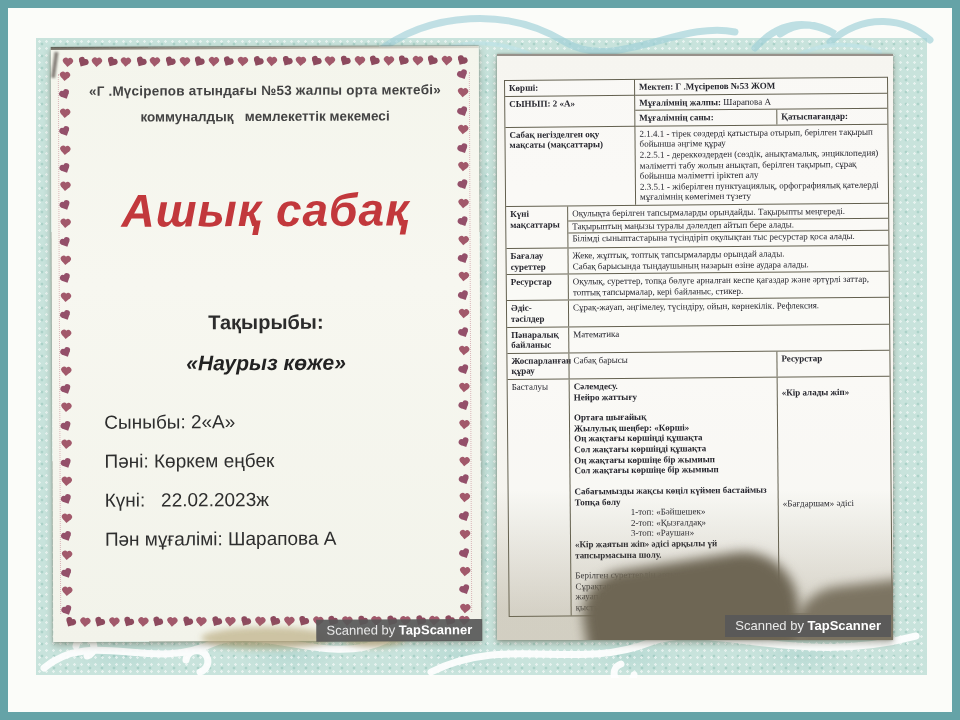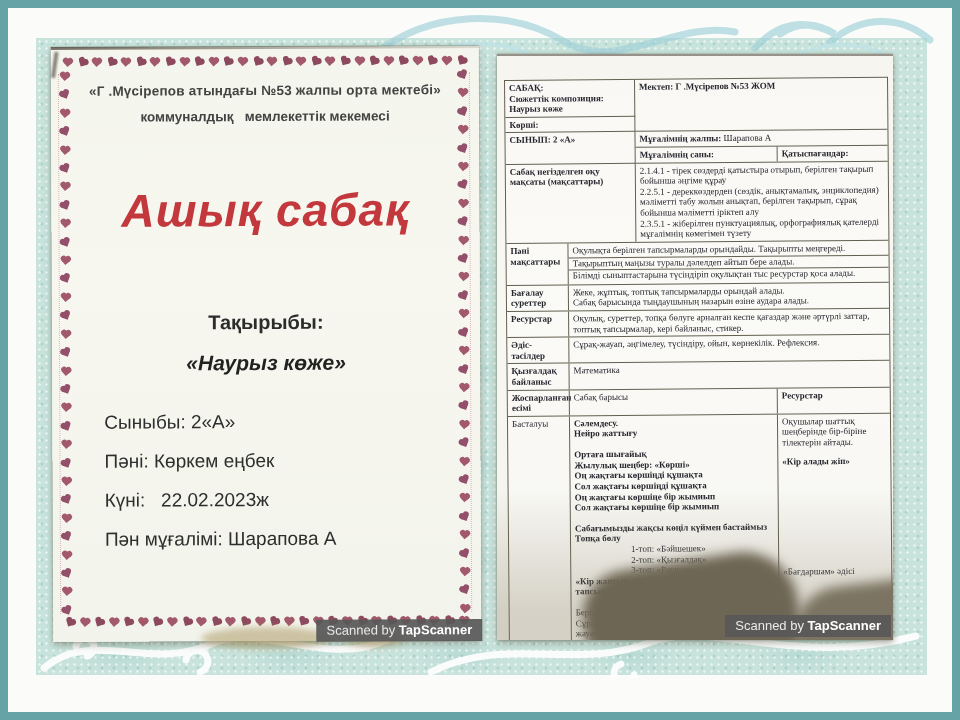--- a/index.html
+++ b/index.html
@@ -290,45 +290,41 @@
 
     <div class="badge badge-left">
       <span>Scanned by </span><span class="brand">TapScanner</span>
     </div>
   </div>
 
   <div class="page-right">
     <div class="tbl">
 
       <div class="hgrid">
-        <div class="cell ga">
-          <div class="b">САБАҚ:</div>
-          <div class="b">Сюжеттік композиция: Наурыз көже</div>
-        </div>
         <div class="cell gb b">Мектеп: Г .Мүсірепов №53 ЖОМ</div>
         <div class="cell gc b">Көрші:</div>
         <div class="cell gd b">СЫНЫП: 2 «А»</div>
         <div class="cell ge">
           <span class="b">Мұғалімнің жалпы:</span>
           <span>Шарапова А</span>
         </div>
         <div class="gf">
           <div class="sub sub1 b">Мұғалімнің саны:</div>
           <div class="sub b">Қатыспағандар:</div>
         </div>
         <div class="cell gg b">Сабақ негізделген оқу мақсаты (мақсаттары)</div>
         <div class="cell gh">
             <div class="ln">2.1.4.1 - тірек сөздерді қатыстыра отырып, берілген тақырып бойынша әңгіме құрау</div>
             <div class="ln">2.2.5.1 - дереккөздерден (сөздік, анықтамалық, энциклопедия) мәліметті табу жолын анықтап,  берілген тақырып, сұрақ бойынша мәліметті іріктеп алу</div>
             <div class="ln">2.3.5.1 - жіберілген пунктуациялық, орфографиялық қателерді мұғалімнің көмегімен түзету</div>
           </div>
       </div>
 
       <div class="irow">
-        <div class="cell lab">Пәні мақсаттары</div>
+        <div class="cell lab">Күні мақсаттары</div>
         <div class="cell ruled">
             <div class="ln">Оқулықта  берілген тапсырмаларды орындайды. Тақырыпты меңгереді.</div>
             <div class="ln">Тақырыптың  маңызы туралы  дәлелдеп айтып бере алады.</div>
             <div class="ln">Білімді сыныптастарына түсіндіріп оқулықтан тыс ресурстар қоса алады.</div>
           </div>
       </div>
       <div class="irow">
         <div class="cell lab">Бағалау суреттер</div>
         <div class="cell">
             <div class="ln">Жеке, жұптық, топтық тапсырмаларды орындай алады.</div>
@@ -341,28 +337,28 @@
             <div class="ln">Оқулық, суреттер, топқа бөлуге арналған кеспе қағаздар  және  әртүрлі  заттар, топтық тапсырмалар, кері байланыс, стикер.</div>
           </div>
       </div>
       <div class="irow">
         <div class="cell lab">Әдіс-тәсілдер</div>
         <div class="cell">
             <div class="ln">Сұрақ-жауап, әңгімелеу, түсіндіру, ойын, көрнекілік. Рефлексия.</div>
           </div>
       </div>
       <div class="irow">
-        <div class="cell lab">Қызғалдақ байланыс</div>
+        <div class="cell lab">Пәнаралық байланыс</div>
         <div class="cell">
             <div class="ln">Математика</div>
           </div>
       </div>
 
       <div class="prow">
-        <div class="cell c1 b">Жоспарланған есімі</div>
+        <div class="cell c1 b">Жоспарланған құрау</div>
         <div class="cell c2">Сабақ барысы</div>
         <div class="cell b">Ресурстар</div>
       </div>
 
       <div class="srow">
         <div class="cell c1">Басталуы</div>
         <div class="cell c2 flow">
             <div class="ln b">Сәлемдесу.</div>
             <div class="ln b">Нейро жаттығу</div>
             <div class="ln blank"></div>
@@ -377,21 +373,20 @@
             <div class="ln b">Топқа бөлу</div>
             <div class="ln ind">1-топ:  «Бәйшешек»</div>
             <div class="ln ind">2-топ:  «Қызғалдақ»</div>
             <div class="ln ind">3-топ:  «Раушан»</div>
             <div class="ln b">«Кір жаятын жіп» әдісі арқылы үй тапсырмасына шолу.</div>
             <div class="ln blank"></div>
             <div class="ln">Берілген суреттердің артына сұрақтар жазылады. Сұрақтарға</div>
             <div class="ln">жауап беру арқылы суреттерді кір жаятын жіпке қыстыру.</div>
           </div>
         <div class="cell res">
-            <div class="ln">Оқушылар шаттық шеңберінде бір-біріне тілектерін айтады.</div>
             <div class="ln blank"></div>
             <div class="ln b">«Кір алады жіп»</div>
             <div class="ln gap">«Бағдаршам» әдісі</div>
           </div>
       </div>
     </div>
 
     <div class="haze"></div>
     <div class="shadow-blob sb1"></div>
     <div class="shadow-blob sb2"></div>

